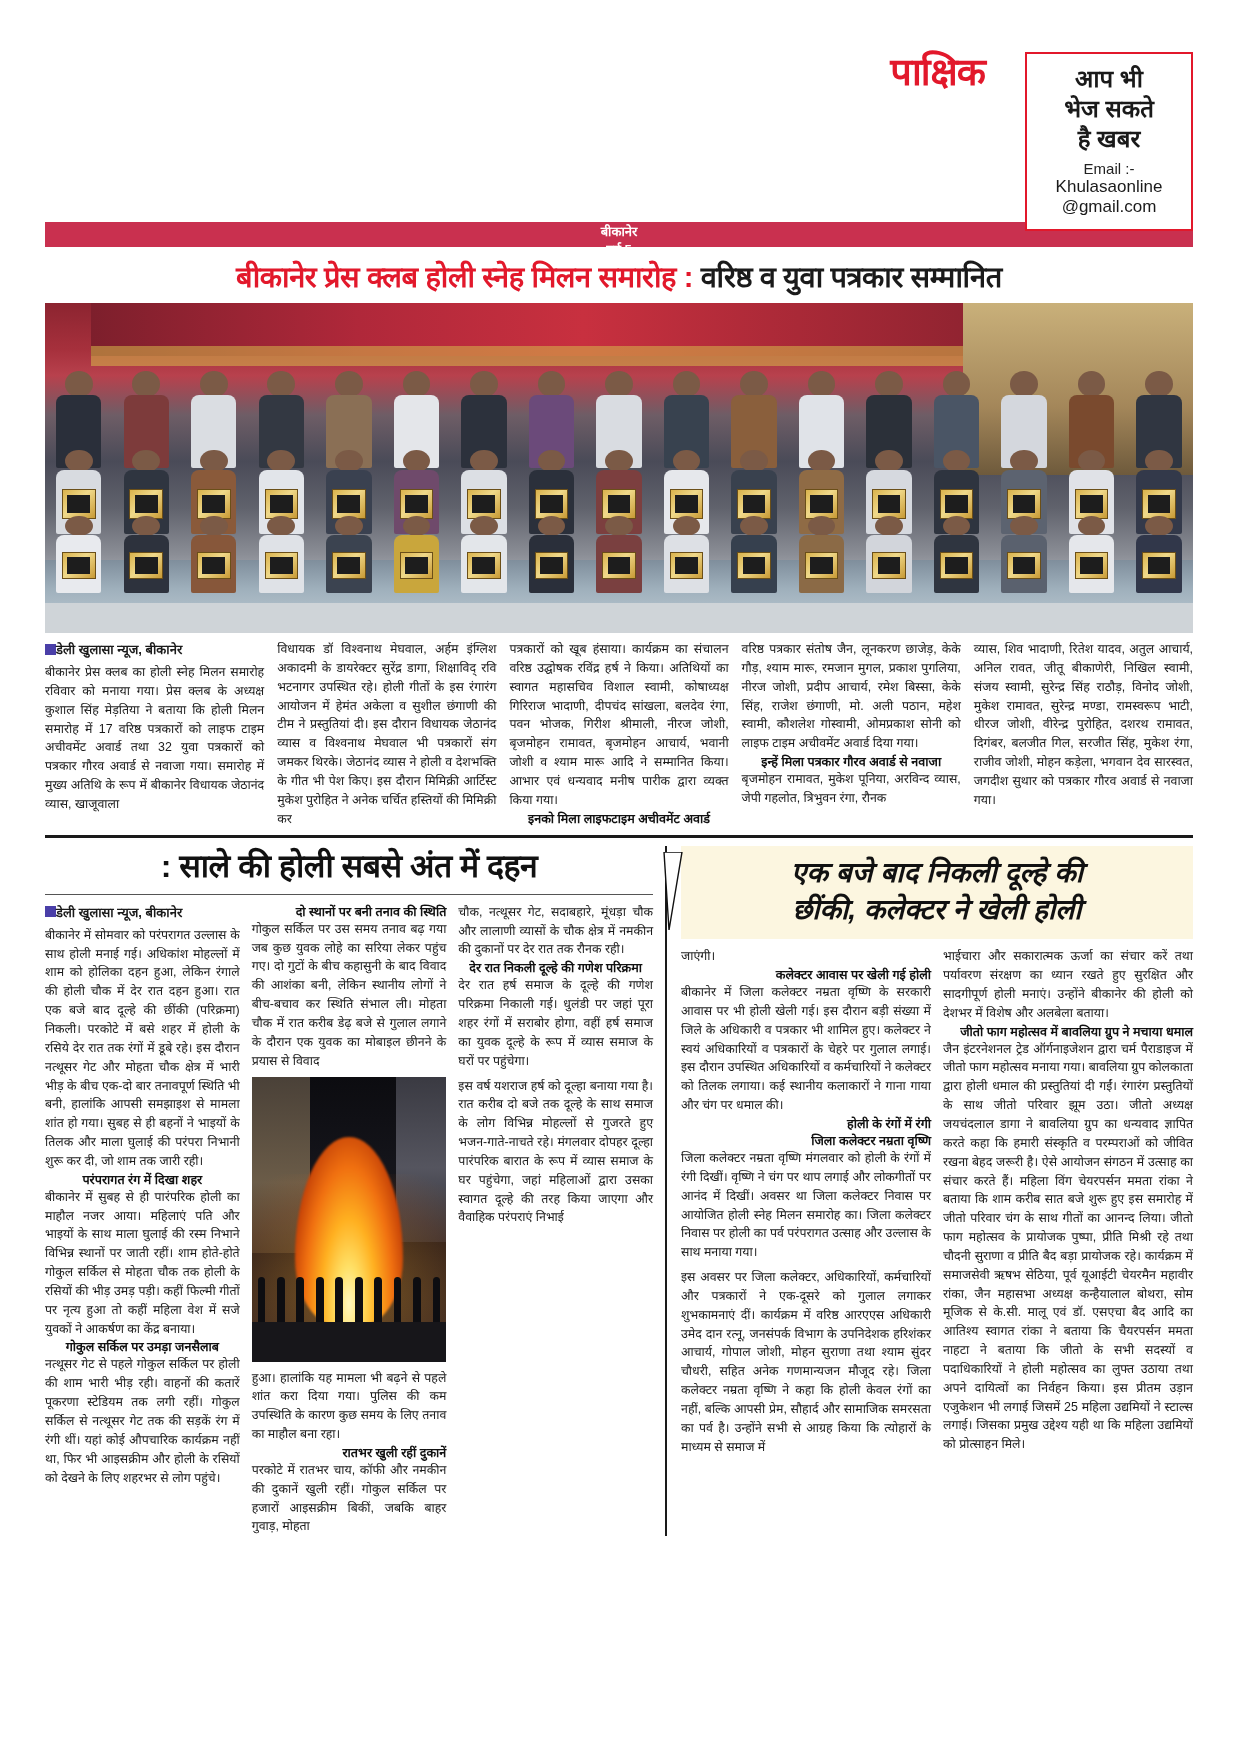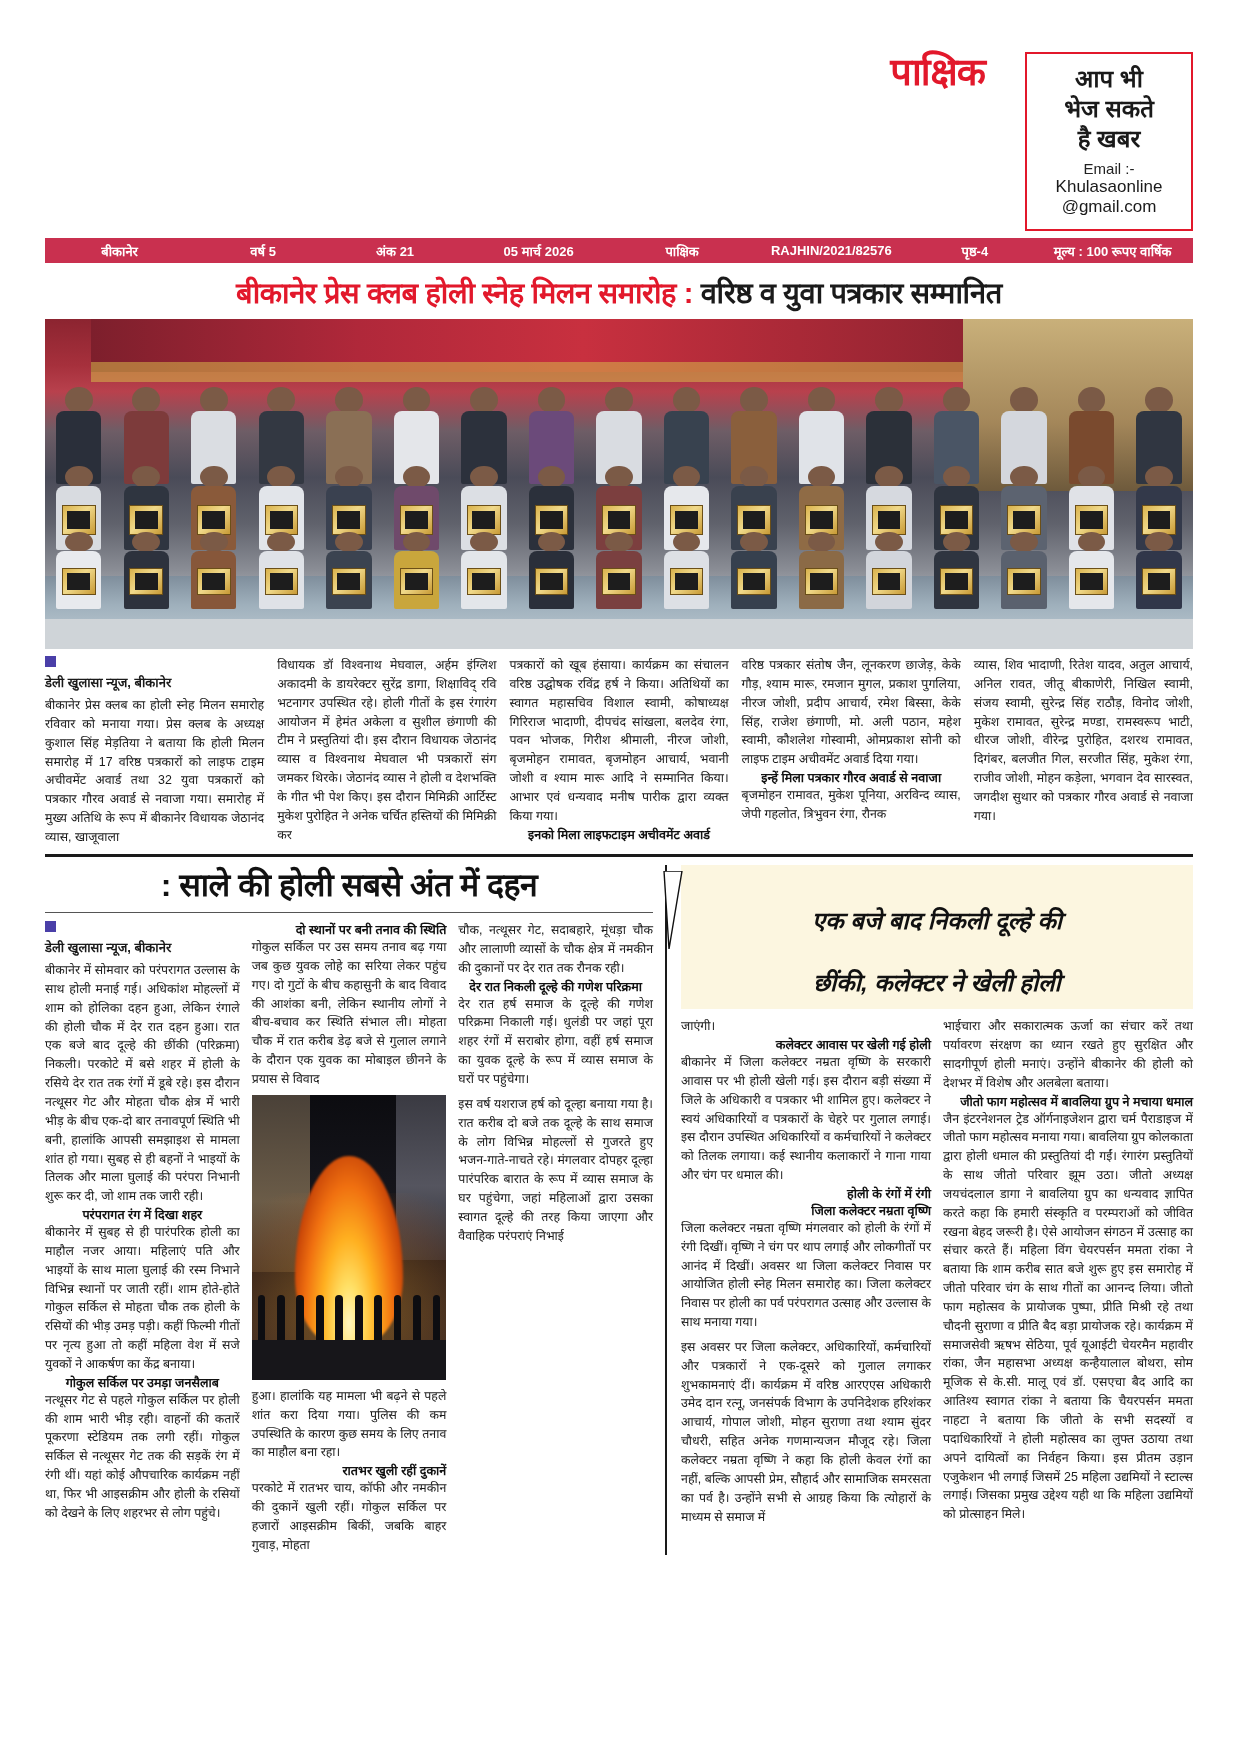--- a/index.html
+++ b/index.html
@@ -31,21 +31,21 @@
   }
   .mb-l1 { font-size: 24px; font-weight: bold; line-height: 1.24; font-family: "Liberation Sans", sans-serif; color:#1a1a1a;}
   .mb-email { font-size: 15px; margin-top: 7px; font-family: "Liberation Sans", sans-serif; color:#222;}
   .mb-addr { font-size: 17px; font-weight: normal; line-height: 1.18; font-family: "Liberation Sans", sans-serif; color:#1a1a1a;}
 
   
   .infobar {
     background: #c9304f; color: #fff; height: 25px;
     display: flex; align-items: center;
     font-family: "Liberation Sans", sans-serif;
-    font-size: 13px; font-weight: bold; margin-top: 20px;
+    font-size: 13px; font-weight: bold; margin-top: 4px; flex-direction: column;
   }
   .infobar span { text-align: center; }
   .ib1 { width: 13%; } .ib2 { width: 12%; } .ib3 { width: 11%; }
   .ib4 { width: 14%; } .ib5 { width: 11%; } .ib6 { width: 15%; }
   .ib7 { width: 10%; } .ib8 { width: 14%; }
 
   
   .lead-head {
     text-align: center; font-size: 29px; font-weight: bold;
     font-family: "Liberation Sans", sans-serif;
@@ -76,21 +76,21 @@
     background: linear-gradient(135deg,#d9b24c,#f0d98a 45%,#c89a35); border:1px solid #6b4f18;}
   .pers .plaque:after { content:""; position:absolute; left:14%; top:16%; width:72%; height:66%; background:#1d1d1d;}
 
   
   .rule-thick { border-top: 3px solid #1a1a1a; margin: 7px 0 0 0; }
   .rule-thin { border-top: 1px solid #555; }
 
   
   .cols { display: flex; gap: 13px; margin-top: 7px; }
   .col { flex: 1; }
-  .byline { display:flex; align-items:flex-start; gap:6px; margin-bottom:5px;flex-direction:column; }
+  .byline { display:flex; align-items:center; margin-bottom:5px; }
   .byline .sq { width: 11px; height: 11px; background: #4a3fa8; display:inline-block; }
   .byline .bt { font-size: 13px; font-weight: bold; font-family:"Liberation Sans",sans-serif; color:#1a1a1a;}
   .body-txt {
     font-size: 12.4px; line-height: 1.52; text-align: justify;
     font-family: "Liberation Sans", sans-serif; color:#1a1a1a;
     hyphens: none;
   }
   .sub-b { font-weight: bold; font-size: 12.6px; display:block; font-family:"Liberation Sans",sans-serif;text-align:center; }
   .sub-c { font-weight: bold; font-size: 12.6px; display:block; text-align:right; font-family:"Liberation Sans",sans-serif; }
 
@@ -99,22 +99,22 @@
   .sec2-left { width: 620px; padding-right: 12px; }
   .sec2-right { width: 528px; padding-left: 14px; border-left: 2px solid #1a1a1a; }
   .head2 {
     font-size: 32px; font-weight: bold; line-height: 1.26; text-align:center;
     font-family: "Liberation Sans", sans-serif; color:#111; letter-spacing:-0.5px;
   }
   .yellowbox {
     background: #fcf6e0; padding: 9px 12px 11px 12px; position: relative;
   }
   .yellowbox .head3 {
-    font-size: 24px; font-weight: bold; font-style: italic; line-height: 1.3;
-    text-align: center; font-family: "Liberation Sans", sans-serif; color:#111;margin-top:31px;
+    font-size: 28px; font-weight: bold; font-style: italic; line-height: 1.3;
+    text-align: center; font-family: "Liberation Sans", sans-serif; color:#111;
   }
   .ybarrow { position:absolute; left:-19px; top:6px; width:22px; height:78px; }
 
   .sec2cols { display:flex; gap: 12px; margin-top: 8px; }
   .sec2cols .col { flex:1; }
 
   
   .fire-photo { width: 100%; height: 285px; margin: 6px 0 7px 0; position:relative; overflow:hidden;
     background: linear-gradient(180deg,#0c0c10 0%,#14141a 30%,#1c1a1c 60%,#262227 100%); }
   .fp-bld { position:absolute; left:0; top:0; width:30%; height:62%;

